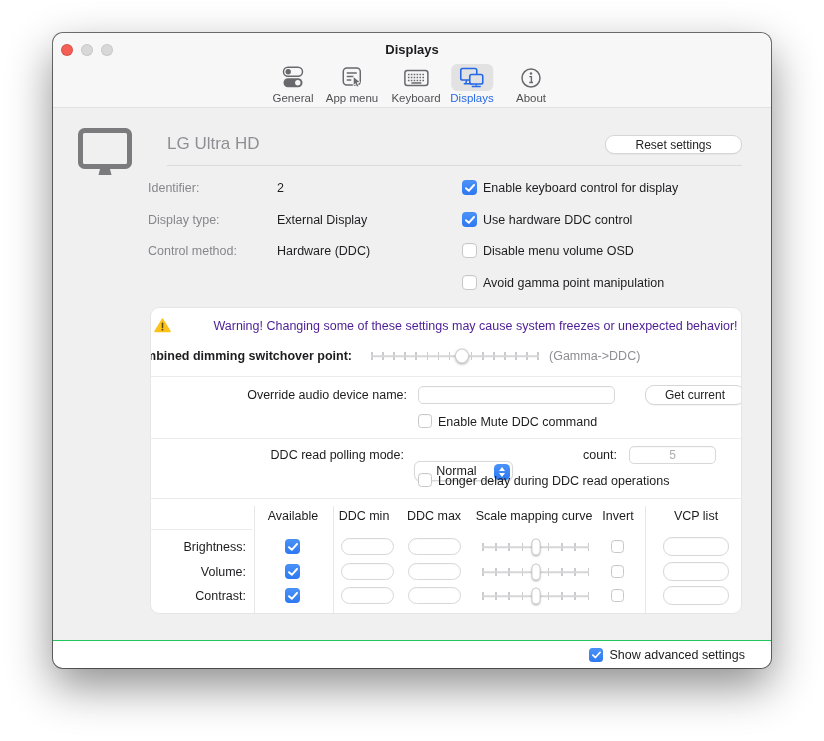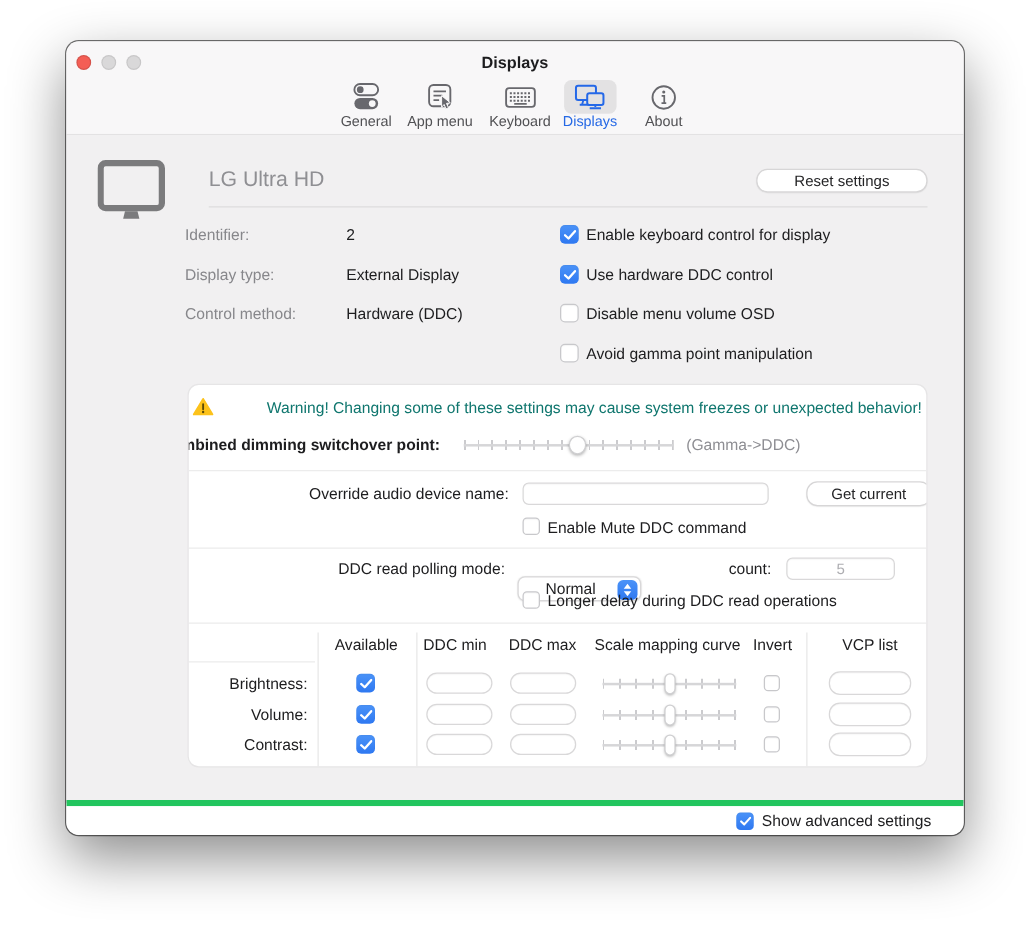--- a/index.html
+++ b/index.html
@@ -28,28 +28,28 @@
     display:flex;align-items:center;justify-content:center;box-shadow:0 .5px 1px rgba(0,0,0,.08);}
   .reset-btn{position:absolute;left:552px;top:27px;width:137px;height:19px;}
   .hdr-divider{position:absolute;left:114px;right:29px;top:57px;height:1px;background:#dddcdd;}
   .info-label{position:absolute;left:95px;font-size:12.5px;color:#87878b;}
   .info-value{position:absolute;left:224px;font-size:12.5px;color:#1d1d1f;}
   .cb{background:#fff;border:1px solid #c8c8cb;border-radius:4px;box-shadow:inset 0 .5px 1px rgba(0,0,0,.06);}
   .cb.checked{background:linear-gradient(#4b93f8,#2e78f1);border:none;display:flex;align-items:center;justify-content:center;}
   .cb15{width:15px;height:15px;}
   .cb14{width:14px;height:14px;border-radius:3.5px;}
   .cb13{width:13px;height:13px;border-radius:3.5px;}
-  .opt-row{position:absolute;left:395px;display:flex;align-items:flex-end;gap:6px;}
+  .opt-row{position:absolute;left:409px;display:flex;align-items:flex-end;gap:6px;}
   .opt-label{font-size:12.5px;color:#1d1d1f;}
   
   .panel{position:absolute;left:97px;top:199px;width:592px;height:307px;background:#fff;
     border:1px solid #e6e5e6;border-radius:9px;overflow:hidden;}
   .p-divider{position:absolute;left:0;right:0;height:1px;background:#ececec;}
   .warn-row{position:absolute;top:10px;left:0;right:0;display:flex;align-items:center;justify-content:center;gap:6px;}
-  .warn-text{font-size:12.5px;color:#0f766e;margin-left:36px;}
+  .warn-text{font-size:12.5px;color:#4c1d95;margin-left:36px;}
   .bold-label{font-weight:700;}
   .plabel{font-size:12.5px;color:#1d1d1f;position:absolute;white-space:nowrap;}
   .gray-note{font-size:12.5px;color:#8e8e93;position:absolute;white-space:nowrap;}
   .slider{position:absolute;height:18px;}
   .slider .ticks{position:absolute;left:0;right:0;top:50%;height:8px;transform:translateY(-50%);
     background-image:repeating-linear-gradient(90deg,#cbcbce 0 1.5px,transparent 1.5px var(--gap));}
   .slider .track{position:absolute;left:0;right:0;top:50%;height:1.5px;background:#d6d6d8;transform:translateY(-50%);}
   .thumb-round{position:absolute;top:50%;width:14px;height:15px;border-radius:50%;background:#fff;
     border:.5px solid #cfcfd1;box-shadow:0 1px 2.5px rgba(0,0,0,.3);transform:translate(-50%,-50%);}
   .thumb-pill{position:absolute;top:50%;width:9px;height:17px;border-radius:5px;background:#fff;
@@ -63,21 +63,21 @@
   .stepper{position:absolute;right:2px;top:2px;width:16px;height:16px;border-radius:4.5px;
     background:linear-gradient(#4b93f8,#2e78f1);}
   .stepper:before{content:"";position:absolute;left:4.5px;top:3px;border-left:3.5px solid transparent;
     border-right:3.5px solid transparent;border-bottom:4px solid #fff;}
   .stepper:after{content:"";position:absolute;left:4.5px;bottom:3px;border-left:3.5px solid transparent;
     border-right:3.5px solid transparent;border-top:4px solid #fff;}
   .vline{position:absolute;width:1px;background:#e8e7e8;top:198px;height:109px;}
   .col-hdr{position:absolute;top:201px;transform:translateX(-50%);font-size:12.5px;color:#1d1d1f;white-space:nowrap;}
   .row-label{position:absolute;font-size:12.5px;color:#1d1d1f;text-align:right;}
   
-  .footer{position:absolute;bottom:0;left:0;right:0;height:28px;background:#fff;border-top:5px solid #22c55e;
+  .footer{position:absolute;bottom:0;left:0;right:0;height:28px;background:#fff;border-top:1px solid #22c55e;
     display:flex;align-items:center;justify-content:flex-end;gap:6px;padding-right:26px;border-radius:0 0 10px 10px;}
   .footer .flabel{font-size:12.5px;color:#1d1d1f;}
   input::placeholder{color:#b9b9bc;}
   .count-input{color:#aeaeb2;text-align:center;}
 </style>
 </head>
 <body>
 
 <div class="window">
 

